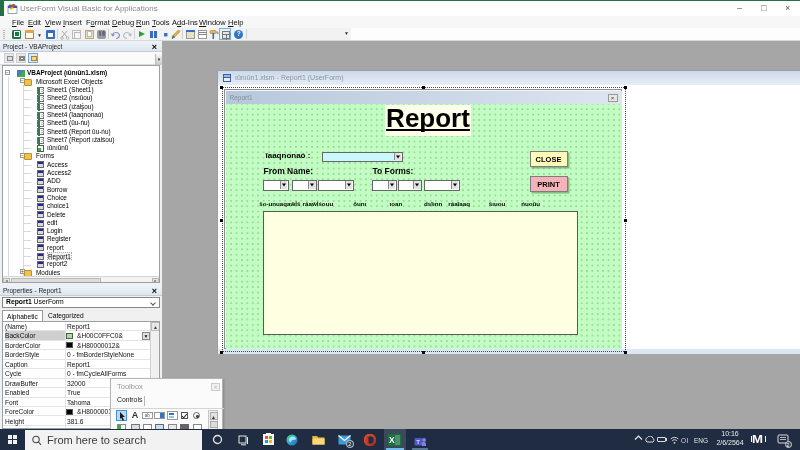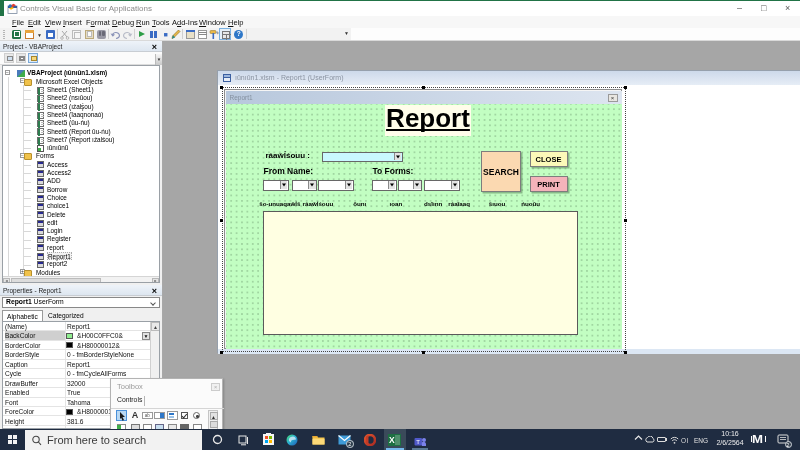--- a/index.html
+++ b/index.html
@@ -63,21 +63,21 @@
 <div class="abs" id="topline"></div>
 <div class="abs" id="titlebar"></div>
 <div class="abs" id="greenblk"></div>
 <svg class="abs" style="left:7px;top:2.5px" width="11" height="11">
     <rect x="1" y="3" width="9" height="7.5" fill="#fdfdfd" stroke="#7a8aa0" stroke-width="0.8"></rect>
     <rect x="1" y="3" width="9" height="2" fill="#2f5a9e"></rect>
     <path d="M2.5 3 L6.5 0.8 L9 2.2 L5.5 4.2 Z" fill="#e03c31"></path>
     <path d="M2 5.5 L5 4 L7 5 L4 6.8 Z" fill="#ffb900"></path>
     <circle cx="3.2" cy="2.8" r="1.6" fill="#2e75b6"></circle>
   </svg>
-<div class="abs" id="apptitle">Controls Visual Basic for Applications</div>
+<div class="abs" id="apptitle">UserForm Visual Basic for Applications</div>
 <div class="abs winbtn" style="left:737px;">–</div>
 <div class="abs winbtn" style="left:761px;">□</div>
 <div class="abs winbtn" style="left:785px;">×</div>
 <div class="abs" id="menubar">
 <span style="left:12px"><u>F</u>ile</span>
     <span style="left:28px"><u>E</u>dit</span>
     <span style="left:45px"><u>V</u>iew</span>
     <span style="left:63px"><u>I</u>nsert</span>
     <span style="left:86px">F<u>o</u>rmat</span>
     <span style="left:112px"><u>D</u>ebug</span>
@@ -390,21 +390,21 @@
    <div class="abs hnd" style="left:204px;top:280px"></div>
    <div class="abs hnd" style="left:406px;top:280px"></div>
    <div class="abs" id="formwin">
      <div class="abs" id="formtitle">
           <span style="position:absolute;left:4px;top:3px">Report1</span>
           <span id="formX">×</span>
         </div>
      <div class="abs" id="formbody">
        <div class="abs" style="left:159.5px;top:0.5px;width:86px;height:31.5px;background:#fffdea;"></div>
        <div class="abs" style="left:159.5px;top:-1.5px;width:86px;height:33px;font-weight:bold;font-size:26px;color:#000;text-align:center;text-decoration:underline;text-decoration-skip-ink:none;text-underline-offset:2px;">Report</div>
-       <div class="flabel" style="left:40px;top:46.5px;font-size:8px;">ráaŵĺśouu :</div>
+       <div class="flabel" style="left:40px;top:46.5px;font-size:8px;">ĭaaqnonaó :</div>
        <div class="combo" style="left:96px;top:47.5px;width:81px;height:10px;background:#c9f8ff;">
             <span class="dd" style="width:7px"></span>
           </div>
        <div class="flabel" style="left:38px;top:61.5px;font-size:8.5px;">From Name:</div>
        <div class="flabel" style="left:147px;top:61.5px;font-size:8.5px;">To Forms:</div>
        <div class="combo" style="left:37.5px;top:75.5px;width:25.5px;height:11px;">
             <span class="dd" style="width:7.5px"></span>
           </div>
        <div class="combo" style="left:66.5px;top:75.5px;width:25px;height:11px;">
             <span class="dd" style="width:7.5px"></span>
@@ -414,21 +414,20 @@
           </div>
        <div class="combo" style="left:146.5px;top:75.5px;width:24.5px;height:11px;">
             <span class="dd" style="width:7.5px"></span>
           </div>
        <div class="combo" style="left:172px;top:75.5px;width:24.5px;height:11px;">
             <span class="dd" style="width:7.5px"></span>
           </div>
        <div class="combo" style="left:198.5px;top:75.5px;width:35.5px;height:11px;">
             <span class="dd" style="width:7.5px"></span>
           </div>
-       <div class="fbtn" style="left:255.5px;top:47px;width:40px;height:41px;background:#fbd9b1;font-size:8.5px;line-height:41px;">SEARCH</div>
        <div class="fbtn" style="left:304px;top:47px;width:38px;height:16px;background:#fcf9b9;font-size:7.5px;line-height:16px;">CLOSE</div>
        <div class="fbtn" style="left:304px;top:71.5px;width:38px;height:16px;background:#f4b3ba;font-size:7.5px;line-height:16px;">PRINT</div>
        <div class="flabel" style="left:33.7px;top:95.5px;font-size:6.2px;">ŝo-unuaqaŵĺŝ</div>
        <div class="flabel" style="left:77.1px;top:95.5px;font-size:6.2px;">ráaŵĺśouu</div>
        <div class="flabel" style="left:127.7px;top:95.5px;font-size:6.2px;">ŏunı</div>
        <div class="flabel" style="left:164.1px;top:95.5px;font-size:6.2px;">ıoan</div>
        <div class="flabel" style="left:198.5px;top:95.5px;font-size:6.2px;">dsĩınn</div>
        <div class="flabel" style="left:222.8px;top:95.5px;font-size:6.2px;">ráaĭaaq</div>
        <div class="flabel" style="left:263.3px;top:95.5px;font-size:6.2px;">ŝıuou</div>
        <div class="flabel" style="left:295.7px;top:95.5px;font-size:6.2px;">ńuoūu</div>

